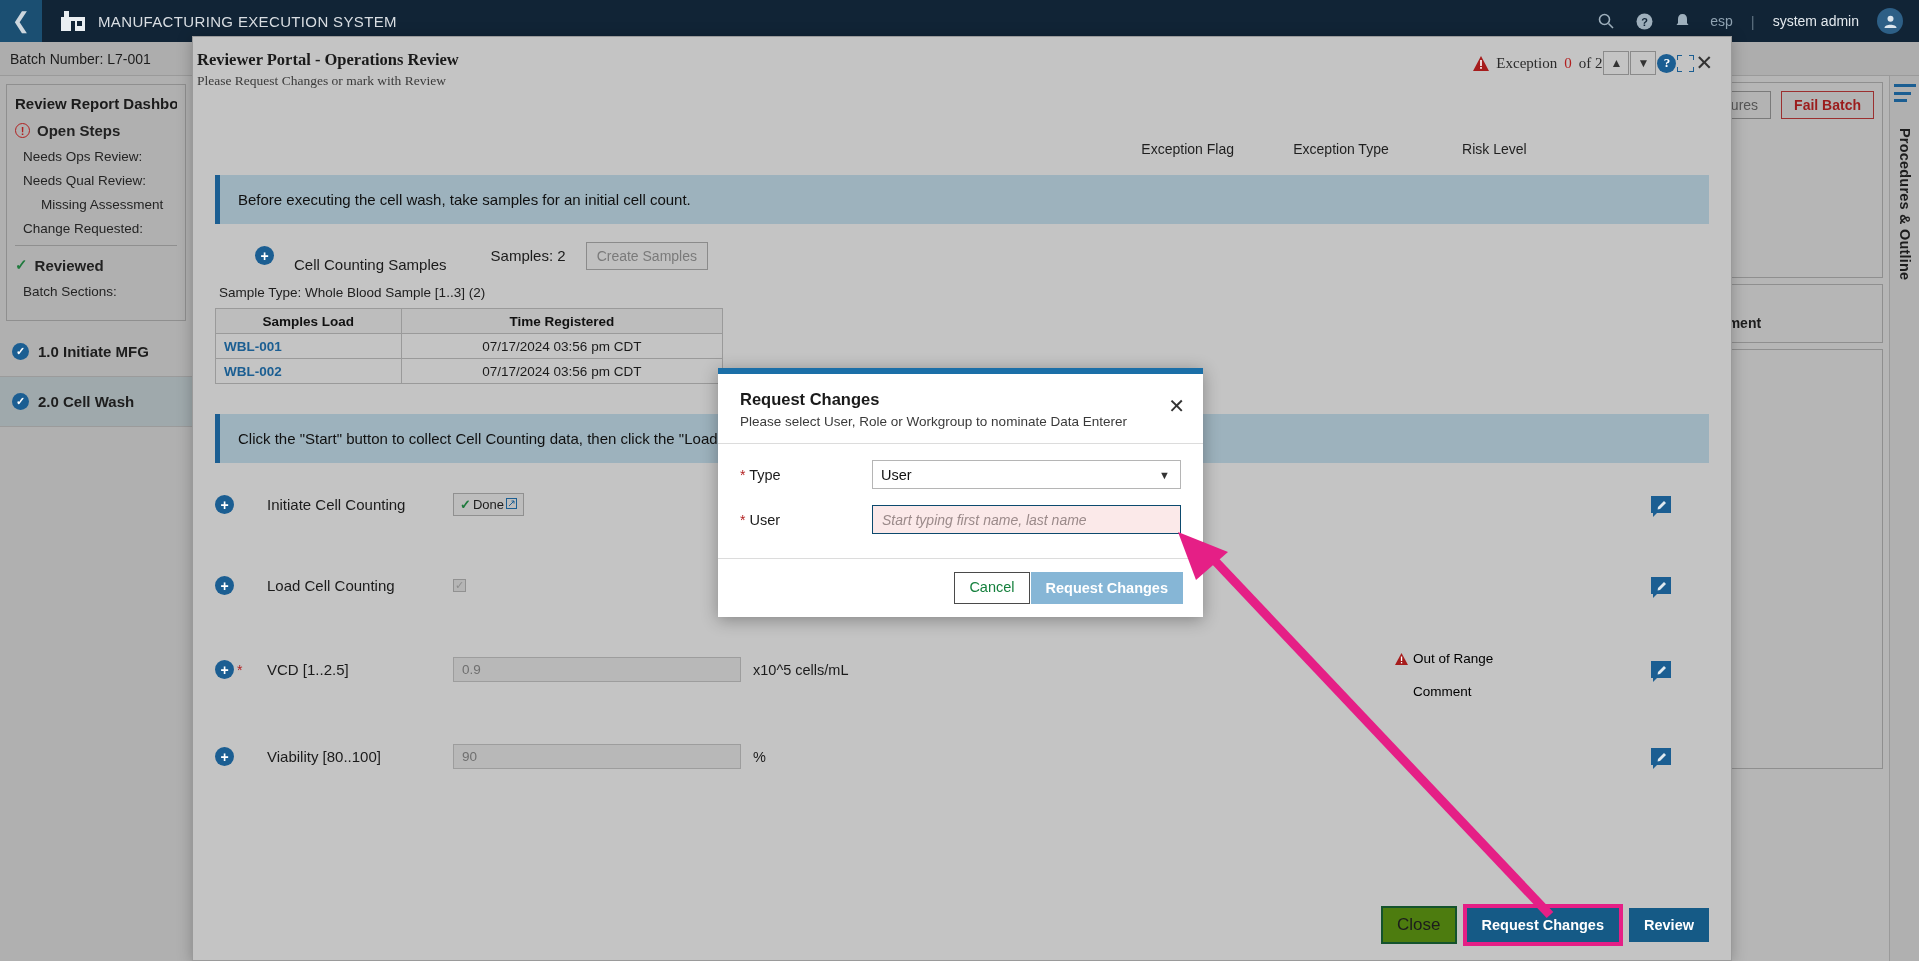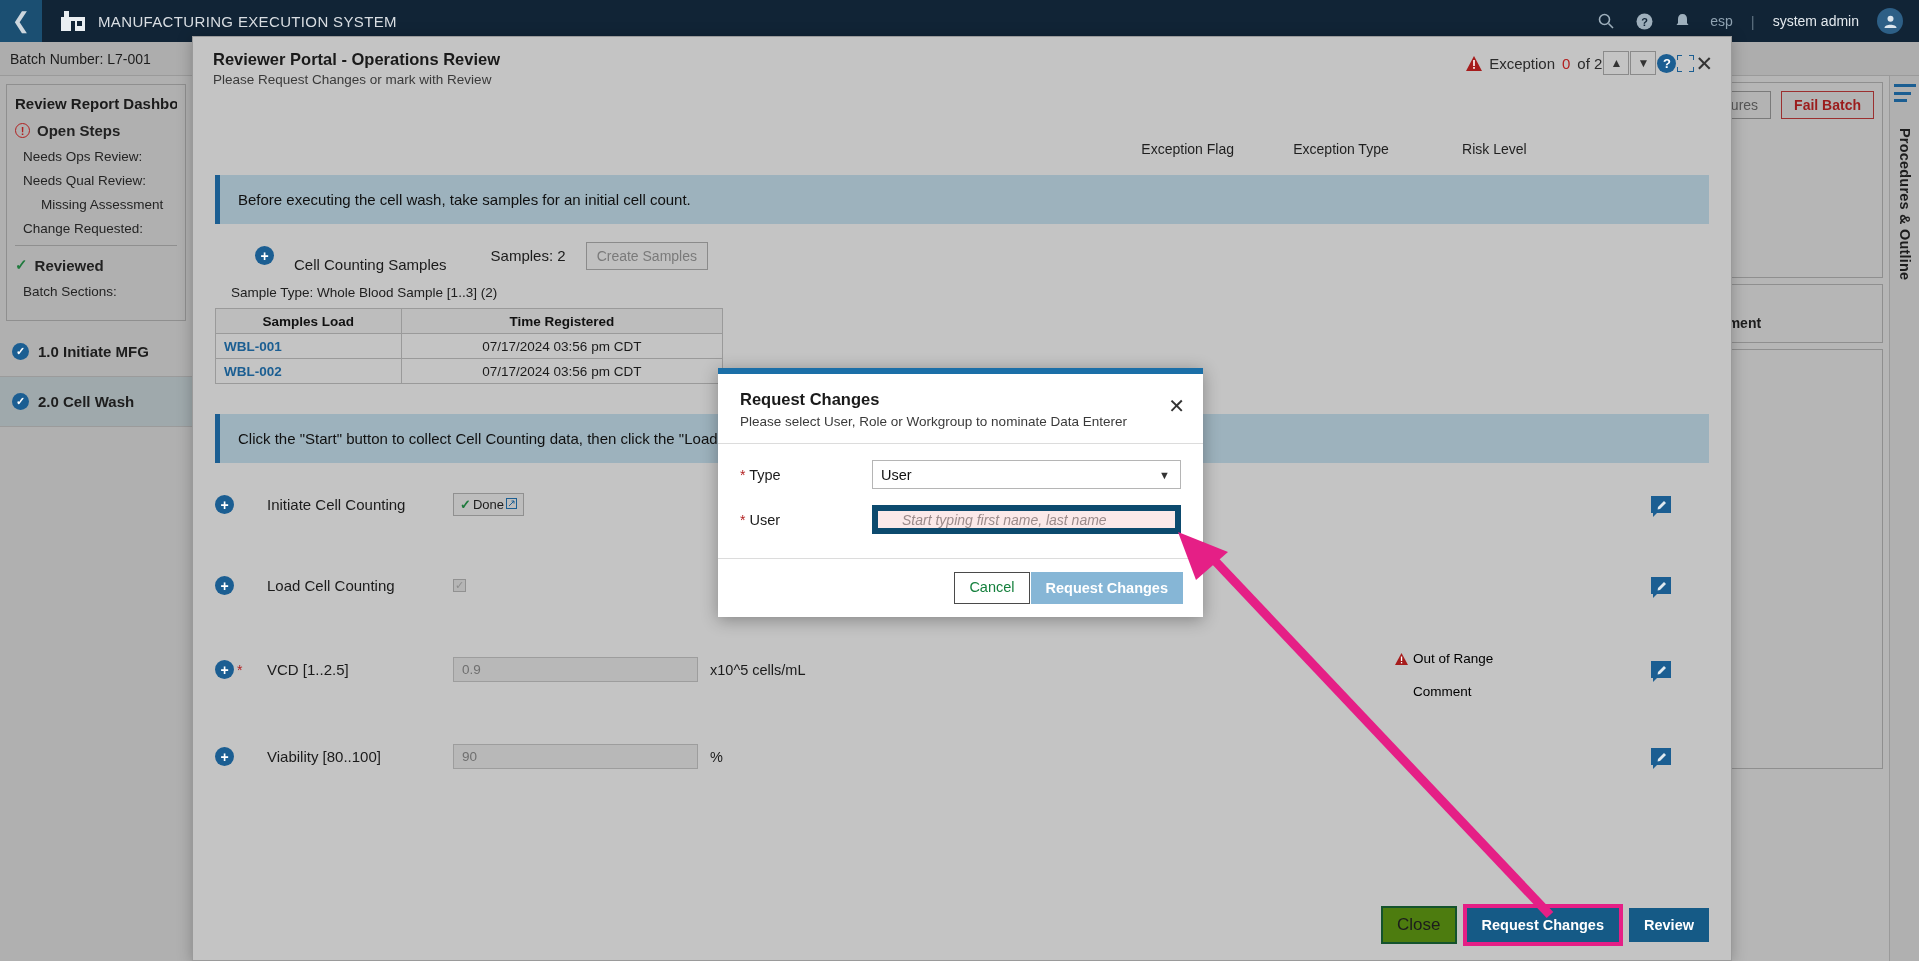--- a/index.html
+++ b/index.html
@@ -90,21 +90,21 @@
   .btn-fail { border:1px solid #9b3030; background:#b3b3b3; color:#9b1c1c; padding:5px 12px; font-size:14px; font-weight:bold;}
   .rp-status { border:1px solid #8f8f8f; margin: 6px; padding: 8px 10px; }
   .rp-status div { font-size:14px; font-weight:bold; color:#1d1d1d; margin:3px 0; }
 
   
   .modal {
     position:absolute; top: 36px; left: 192px; width: 1540px; height: 925px;
     background: #c4c4c4; border: 1px solid #9a9a9a;
     box-shadow: 0 2px 14px rgba(0,0,0,.25);
   }
-  .modal-head { position:relative; height: 66px; padding: 13px 18px 0 20px; }
+  .modal-head { position:relative; height: 66px; padding: 13px 18px 0 4px; font-family: Liberation Serif, serif; }
   .modal-title { font-size: 16.5px; font-weight: bold; color:#1a1a1a; }
   .modal-sub { font-size: 13.5px; color:#3a3a3a; margin-top: 3px; }
   .modal-head-right {
     position:absolute; top: 14px; right: 18px; display:flex; align-items:center; gap: 1px;
   }
   .exc-label { font-size: 15px; color:#2b2b2b; display:flex; align-items:center; gap:7px; }
   .exc-count { color:#b22020; }
   .navbtn {
     width: 26px; height: 24px; border:1px solid #8a8a8a; background:#c4c4c4;
     display:flex; align-items:center; justify-content:center; font-size: 12px; color:#333;
@@ -143,21 +143,21 @@
   table.stbl th, table.stbl td { border:1px solid #9a9a9a; height: 25px; font-size: 13.5px; }
   table.stbl th { background:#bdbdbd; font-weight:bold; color:#111; }
   table.stbl td.s { color:#1b5e92; font-weight:bold; padding-left:8px; }
   table.stbl td.t { text-align:center; color:#1b1b1b; }
 
   .fieldrow { display:flex; align-items:center; margin-top: 30px; position:relative; }
   .fr-plus { width: 52px; display:flex; align-items:center; gap:3px; }
   .req-star { color:#b22020; font-size: 14px; }
   .fr-label { width: 186px; font-size: 15px; color:#1b1b1b; }
   .inp {
-    width: 245px; height: 25px; background:#b8b8b8; border:1px solid #9d9d9d;
+    width: 288px; height: 25px; background:#b8b8b8; border:1px solid #9d9d9d;
     color:#6f6f6f; font-size: 13.5px; padding-left: 8px; display:flex; align-items:center;
   }
   .unit { font-size: 14.5px; color:#1b1b1b; margin-left: 12px; }
   .done-chip {
     border:1px solid #909090; background:#bdbdbd; padding: 3px 6px; font-size:13px;
     display:flex; align-items:center; gap:2px; color:#1c1c1c;
   }
   .cbox { width:13px; height:13px; background:#b5b5b5; border:1px solid #919191;
           display:flex; align-items:center; justify-content:center; color:#8d8d8d; font-size:11px;}
   .oor {
@@ -195,22 +195,22 @@
   .rc-body { padding: 16px 22px 8px 22px; }
   .rc-row { display:flex; align-items:center; margin-bottom: 16px; }
   .rc-lbl { width: 132px; font-size: 14.5px; color:#1b1b1b; }
   .rc-sel {
     width: 309px; height: 29px; border:1px solid #b5b5b5; background:#fff;
     font-size: 14.5px; color:#111; padding-left: 8px; display:flex; align-items:center;
     position: relative;
   }
   .rc-sel .chev { position:absolute; right: 10px; font-size: 11px; color:#333; }
   .rc-inp {
-    width: 309px; height: 29px; border:6px solid #0c4a6e; background:#fbe9e9;
-    font-size: 14px; color:#9b8a8a; font-style: italic; padding-left: 24px;
+    width: 309px; height: 29px; border:1px solid #0c4a6e; background:#fbe9e9;
+    font-size: 14px; color:#9b8a8a; font-style: italic; padding-left: 9px;
     display:flex; align-items:center;
   }
   .rc-foot { border-top:1px solid #dcdcdc; padding: 13px 20px; display:flex; justify-content:flex-end; gap:1px; }
   .rc-cancel { border:1px solid #4a4a4a; background:#fff; color:#15803d; font-size:14.5px; padding:6px 14px; }
   .rc-submit { border:1px solid #86b6d6; background:#86b6d6; color:#fff; font-size:14.5px; padding:7px 14px; font-weight:bold;}
 
   
   .arrow-svg { position:absolute; left:0; top:0; width:1919px; height:961px; pointer-events:none; }
 </style>
 </head>
@@ -365,21 +365,21 @@
       <div class="banner">Before executing the cell wash, take samples for an initial cell count.</div>
 
       <div class="grpline">
         <span class="plus">+</span>
         <span class="row-lbl">Cell Counting Samples</span>
         <span class="samples-txt" style="margin-left:24px">Samples: 2</span>
         <span class="btn-disabled">Create Samples</span>
 
       </div>
 
-      <div class="sampletype" style="margin-left:16px">Sample Type: Whole Blood Sample [1..3] (2)</div>
+      <div class="sampletype" style="margin-left:4px">Sample Type: Whole Blood Sample [1..3] (2)</div>
 
       <table class="stbl">
         <tbody>
             <tr>
           <th>Samples Load</th>
           <th>Time Registered</th>
         </tr>
         <tr>
           <td class="s">WBL-001</td>
           <td class="t">07/17/2024 03:56 pm CDT</td>

